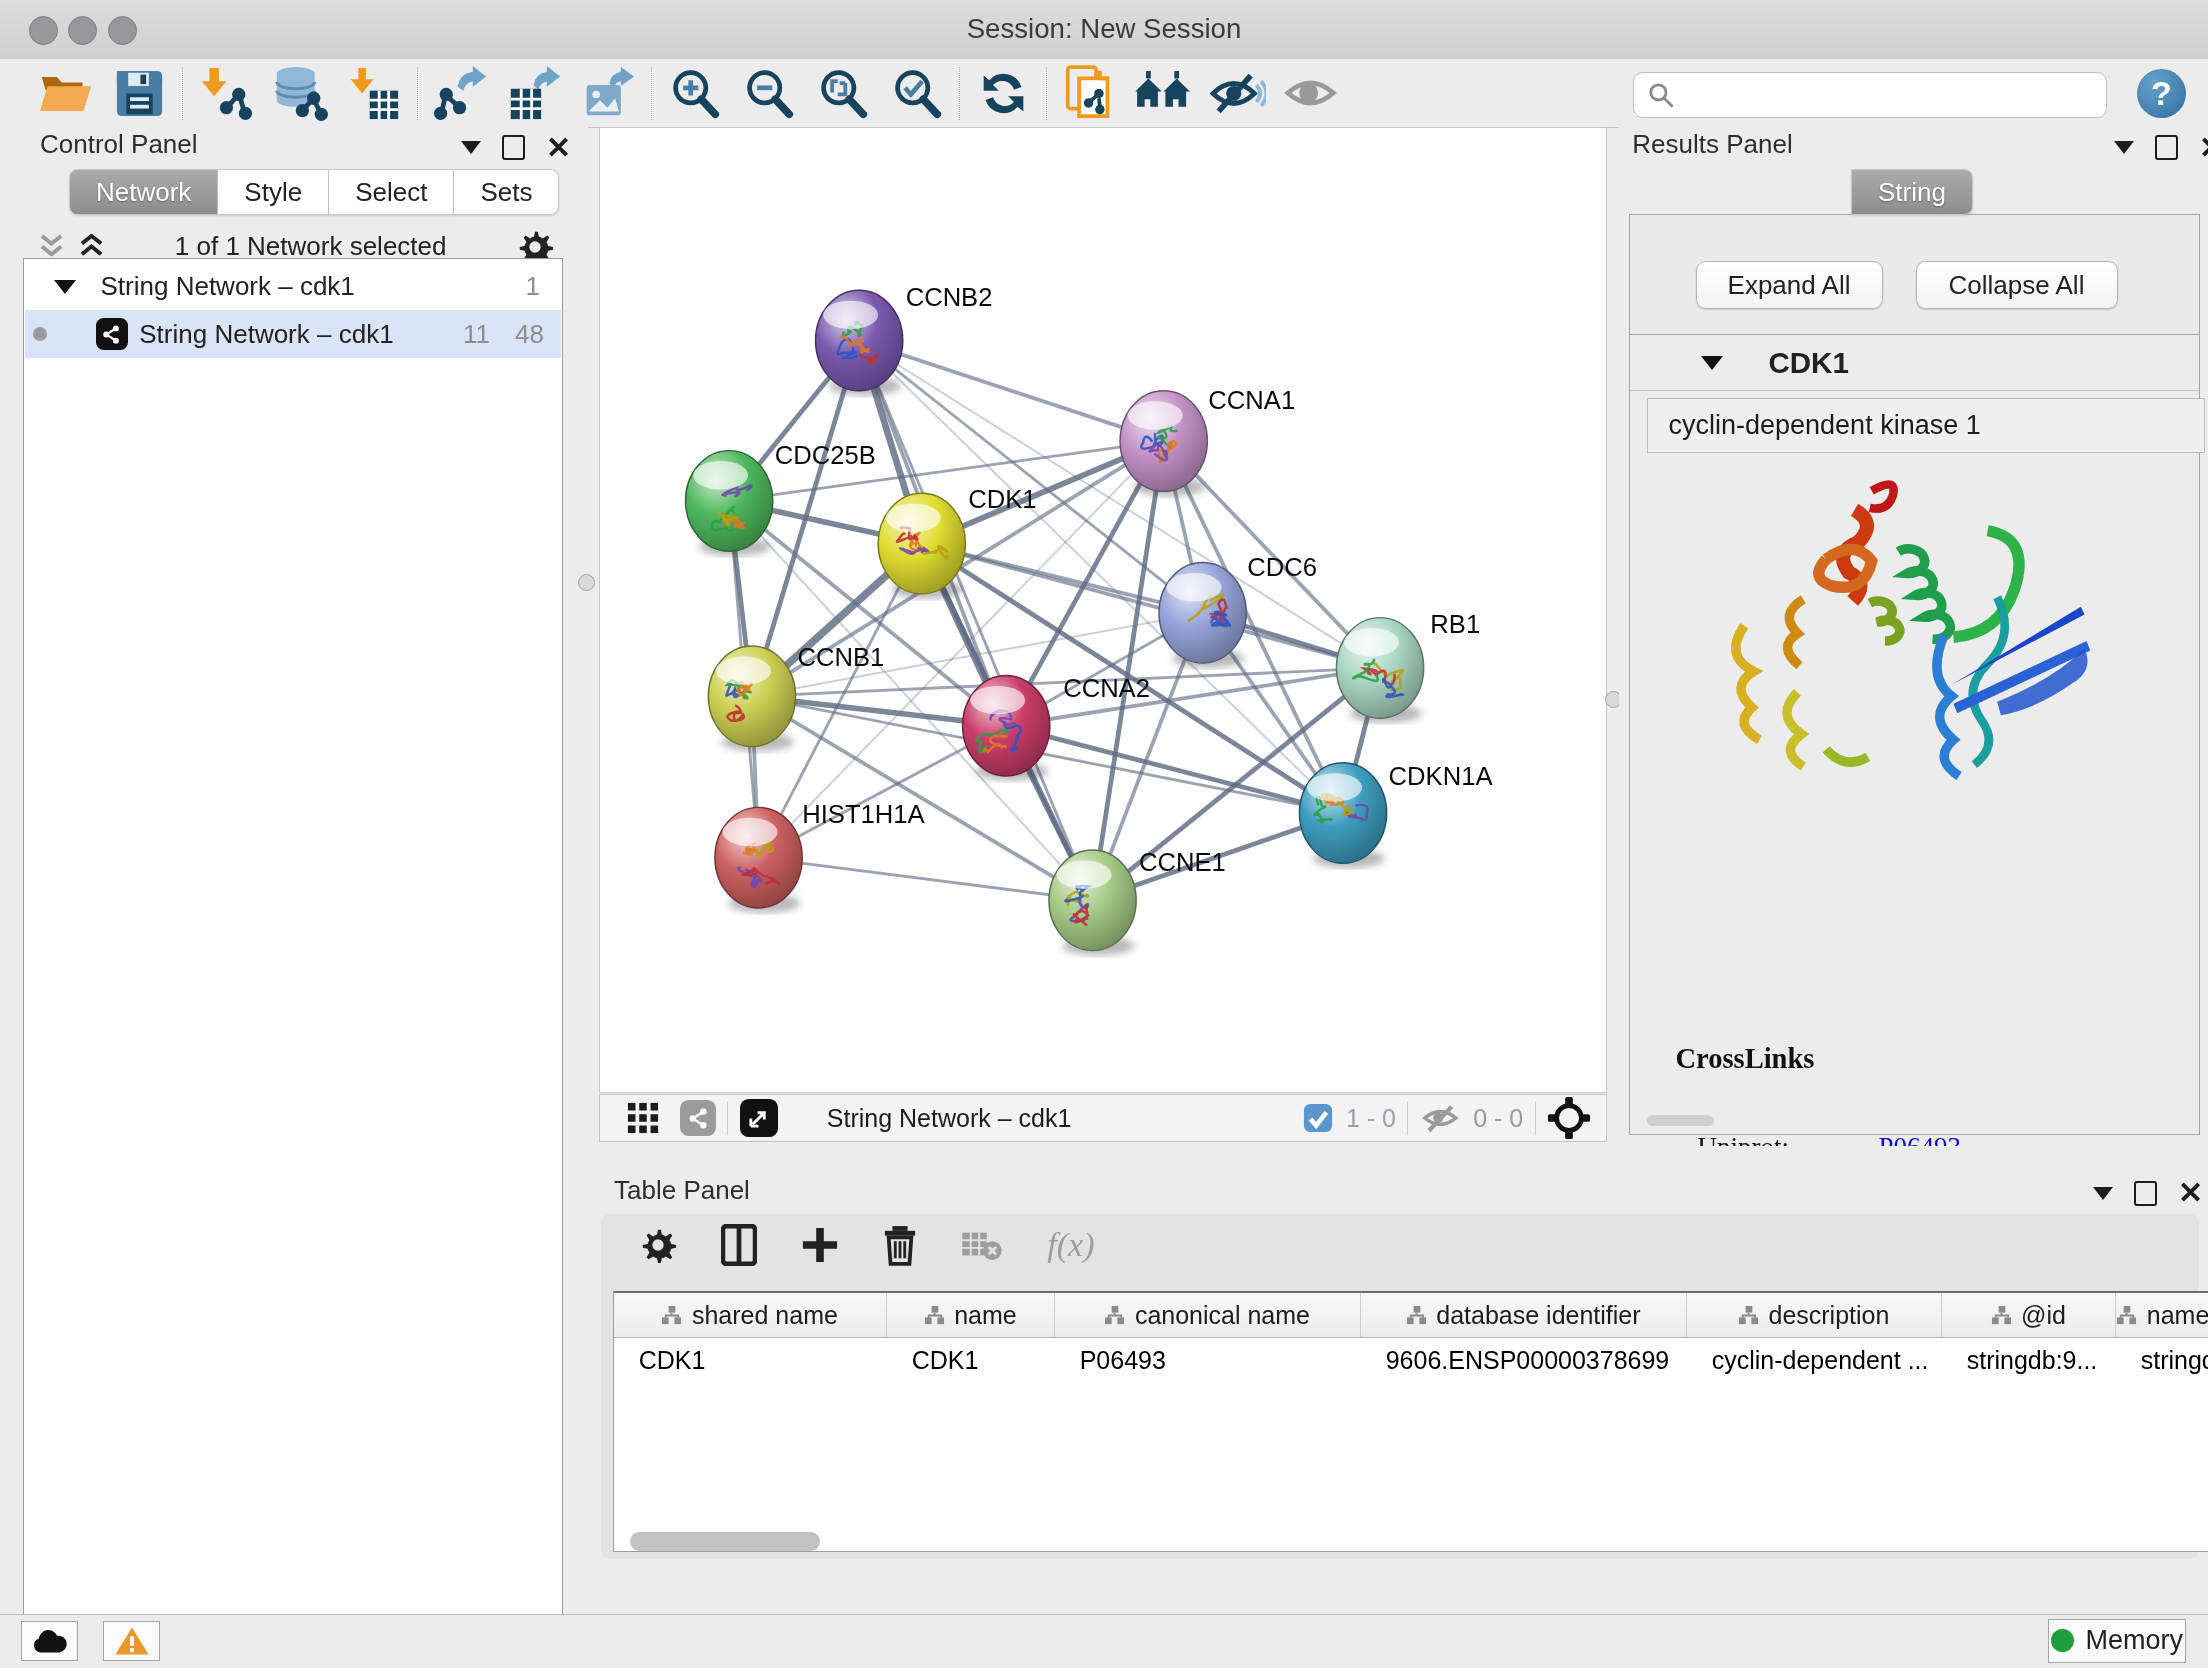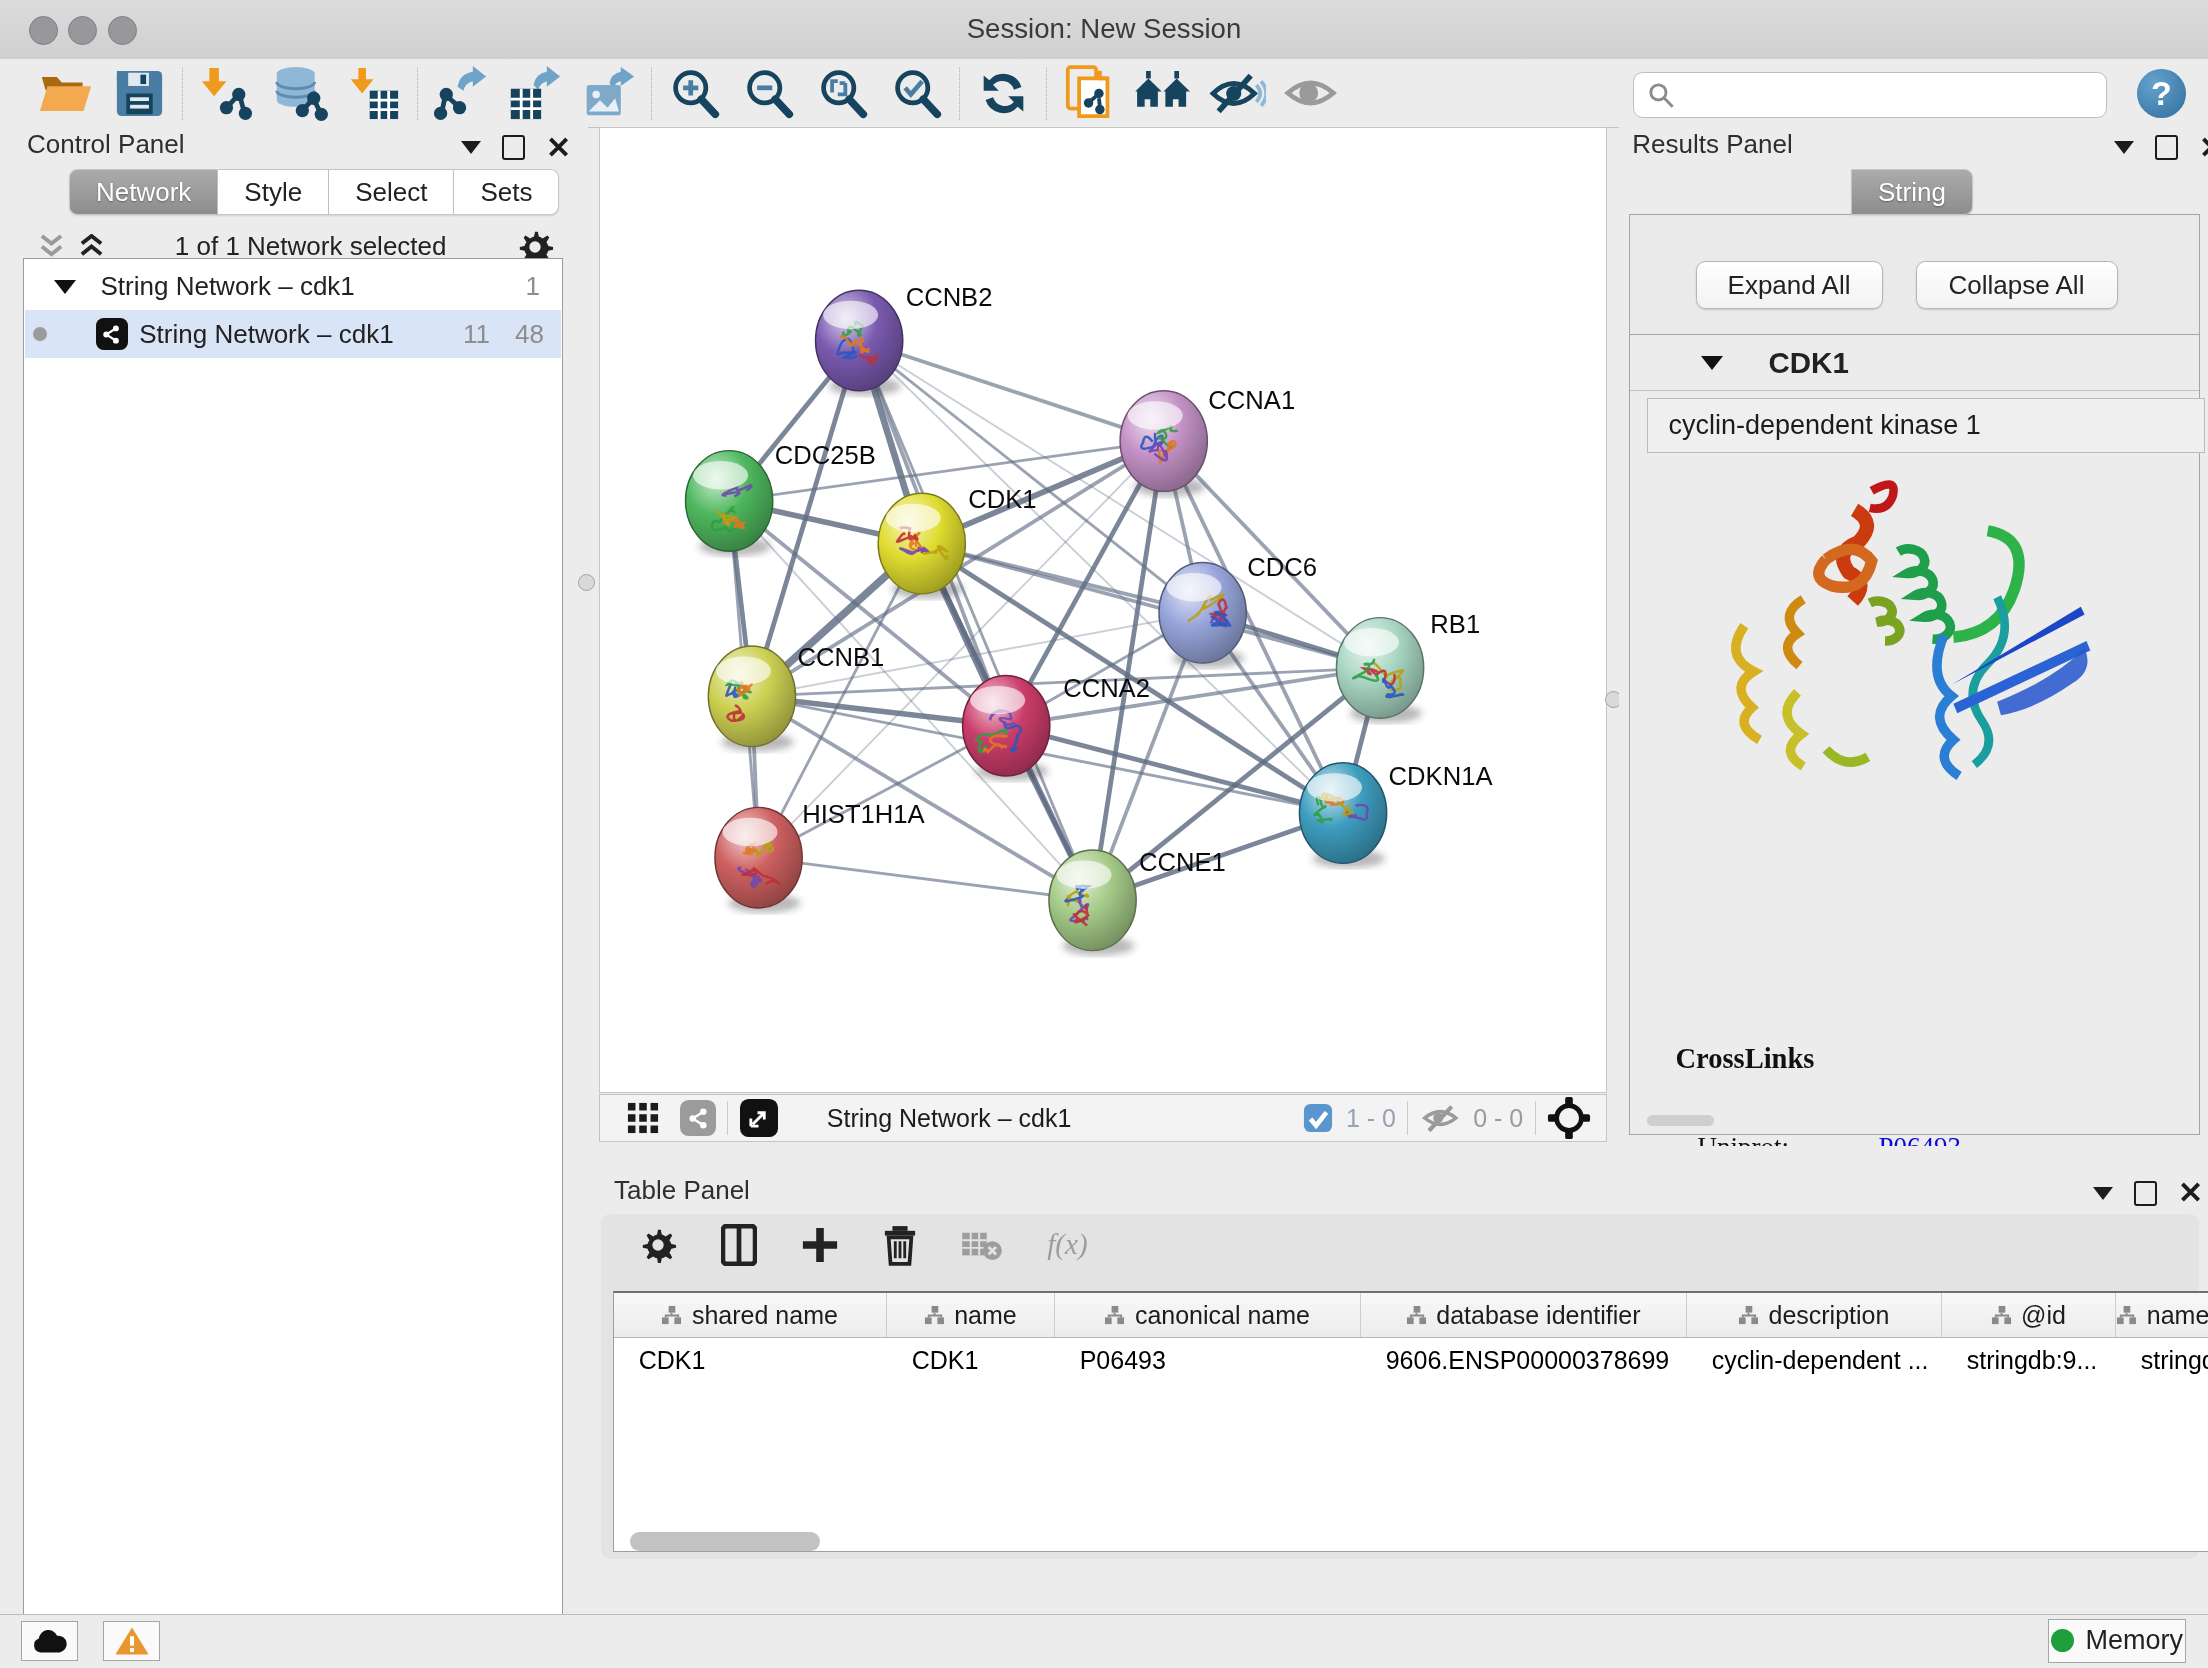--- a/index.html
+++ b/index.html
@@ -80,21 +80,21 @@
   .td{display:flex;align-items:center;font-size:25px;color:#000;padding-left:25px;box-sizing:border-box;
     overflow:hidden;white-space:nowrap;flex:0 0 auto;}
   .hthumb{position:absolute;left:28.5px;bottom:7.6px;width:190px;height:19px;border-radius:9.5px;background:#c2c2c2;}
   
   .status{left:0;top:1614px;width:2208px;height:54px;background:#ececec;border-top:1px solid #bcbcbc;}
   .st-box{position:absolute;top:5.7px;width:57px;height:40px;background:#fafafa;border:1.9px solid #a5a5a5;
     box-sizing:border-box;display:flex;align-items:center;justify-content:center;}
   .mem-btn{position:absolute;left:2048px;top:3.8px;width:138px;height:44px;background:#fafafa;border:1.9px solid #a5a5a5;
     box-sizing:border-box;display:flex;align-items:center;justify-content:center;gap:11.4px;font-size:27px;}
   .mem-dot{width:23px;height:23px;border-radius:50%;background:#1f9e3e;}
-  .fxlabel{font-family:"Liberation Serif",serif;font-style:italic;font-size:29px;color:#9d9d9d;}
+  .fxlabel{font-family:"Liberation Serif",serif;font-style:italic;font-size:34px;color:#9d9d9d;}
 </style>
 </head>
 <body>
 
 <div class="app">
 
   <div class="abs titlebar">
     <div class="tl-dot" style="left:28.5px"></div>
     <div class="tl-dot" style="left:68px"></div>
     <div class="tl-dot" style="left:108px"></div>
@@ -256,21 +256,21 @@
         <path d="M18 18 L27 27" stroke="#8a8a8a" stroke-width="3"></path>
       </svg>
       <input placeholder="" style="">
     </div>
     <div class="helpbtn">
         <span>?</span>
       </div>
   </div>
 
   <div class="abs ctrl">
-    <div class="panel-head" style="left:27px;top:0;">Control Panel</div>
+    <div class="panel-head" style="left:40px;top:0;">Control Panel</div>
     <div class="win-ctrls" style="left:461px;top:5.7px;">
       <div class="wc-collapse"></div>
       <div class="wc-max"></div>
       <div class="wc-close">✕</div>
     </div>
     <div class="seg" id="ctrl-tabs" style="position:absolute;left:69px;top:42px;">
         <div class="seg-btn sel">Network</div>
         <div class="seg-btn">Style</div>
         <div class="seg-btn">Select</div>
         <div class="seg-btn">Sets</div>

